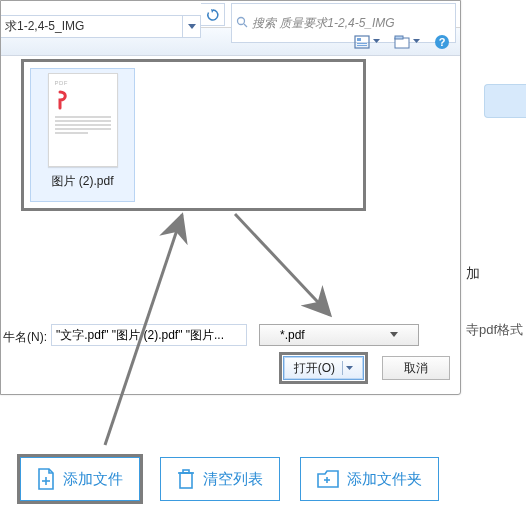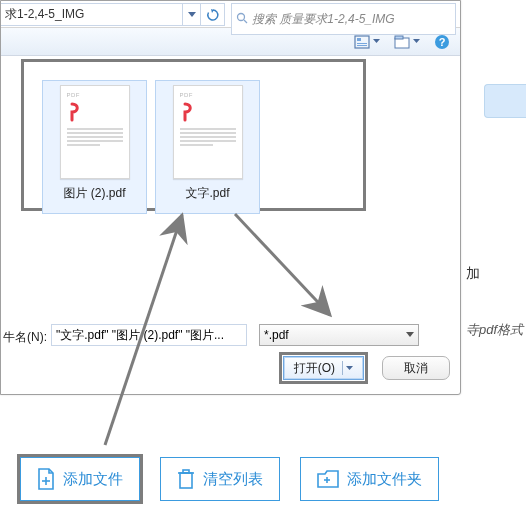--- a/index.html
+++ b/index.html
@@ -6,59 +6,59 @@
   body { width: 526px; height: 515px; background: #fff; overflow: hidden; position: relative; }
 
   .dialog {
     position: absolute; left: 0; top: 0; width: 461px; height: 395px;
     border: 1px solid #a0a0a0; background: #fff; border-bottom-right-radius: 3px;
     box-shadow: 0 0 2px rgba(0,0,0,.15);
   }
 
   
   .topbar { height: 27px; display: flex; align-items: stretch; border-bottom: 1px solid #d6d6d6; background: #fff; }
-  .addr { flex: 0 0 200px; display: flex; align-items: center; border: 1px solid #c9d6e8; border-left: none; height: 23px; margin-top:2px; background:#fff; font-size:12px; color:#333; padding-left:4px; overflow:hidden; white-space:nowrap; }
+  .addr { flex: 0 0 200px; display: flex; align-items: center; border: 1px solid #c9d6e8; border-left: none; height: 23px; margin-top:14px; background:#fff; font-size:12px; color:#333; padding-left:4px; overflow:hidden; white-space:nowrap; }
   .addr-arrow { width: 18px; height: 23px; border-left:1px solid #c9d6e8; display:flex; align-items:center; justify-content:center; margin-left:auto; }
   .refresh { width:24px; height:23px; margin-top:2px; border:1px solid #c9d6e8; border-left:none; display:flex; align-items:center; justify-content:center; }
-  .search { flex:1; height:32px; margin:2px 4px 0 6px; border:1px solid #c9d6e8; background:#fff; display:flex; align-items:center; padding-left:4px; font-size:12px; font-style:italic; color:#888; overflow:hidden; white-space:nowrap;}
+  .search { flex:1; height:40px; margin:2px 4px 0 6px; border:1px solid #c9d6e8; background:#fff; display:flex; align-items:center; padding-left:4px; font-size:12px; font-style:italic; color:#888; overflow:hidden; white-space:nowrap;}
   .search .mag { margin-right:4px; }
 
   
   .toolbar { height:28px; background:linear-gradient(#f7fbff,#e6eef8); border-bottom:1px solid #d0d8e4; display:flex; align-items:center; gap:14px; padding-right:10px; justify-content:flex-end; }
   .tool { display:flex; align-items:center; gap:3px; }
   .tool svg { display:block; }
 
   
-  .filewrap { position:absolute; left:20px; top:58px; width:345px; height:152px; border:3px solid #7d7d7d; background:#fff; padding:18px; display:flex; gap:8px; }
+  .filewrap { position:absolute; left:20px; top:58px; width:345px; height:152px; border:3px solid #7d7d7d; background:#fff; padding:6px; display:flex; gap:8px; }
   .file { width:105px; height:134px; border:1px solid #b9d4f3; background:#eaf3ff; display:flex; flex-direction:column; align-items:center; padding-top:4px; }
   .thumb { width:70px; height:94px; background:#fff; border:1px solid #d7d7d7; box-shadow:0 1px 1px rgba(0,0,0,.1); position:relative; padding:6px 6px 4px 6px; display:flex; flex-direction:column; gap:2px; }
   .pdf-tag { font-size:6px; color:#bbb; letter-spacing:.5px; }
   .pdf-icon { margin:2px 0 4px 0; }
   .line { height:2px; background:#d8d8d8; }
   .line.short { width:60%; }
   .fname { font-size:12px; color:#222; margin-top:6px; white-space:nowrap; }
 
   
   .bottom { position:absolute; left:0; right:0; bottom:48px; height:30px; display:flex; align-items:flex-end; font-size:12px; }
   .lbl { padding-left:2px; padding-right:4px; color:#222; }
   .fname-input { width:196px; height:22px; border:1px solid #c9d6e8; background:#fff; font-size:12px; padding:0 4px; overflow:hidden; white-space:nowrap; display:flex; align-items:center; }
-  .filter { width:160px; height:22px; border:1px solid #a8a8a8; background:linear-gradient(#fdfdfd,#ececec); margin-left:12px; display:flex; align-items:center; padding:0 4px; font-size:12px; justify-content:space-between; }
+  .filter { width:160px; height:22px; border:1px solid #a8a8a8; background:linear-gradient(#fdfdfd,#ececec); margin-left:12px; display:flex; align-items:center; padding:0 20px; font-size:12px; justify-content:space-between; }
   .filter-hl { position:absolute; left:280px; bottom:46px; width:170px; height:30px; border:3px solid #7d7d7d; z-index:-1; }
 
   
   .btnrow { position:absolute; right:10px; bottom:10px; display:flex; align-items:center; gap:14px; }
   .openwrap { border:3px solid #7d7d7d; padding:1px; }
   .btn { height:24px; min-width:78px; border:1px solid #9fb7d4; background:linear-gradient(#fdfeff,#e4eefb); font-size:12px; color:#222; display:flex; align-items:center; justify-content:center; gap:3px; padding:0 10px; }
   .btn.open { border-color:#6fa7e0; box-shadow:0 0 0 1px #bcd7f4 inset; }
-  .btn.cancel { background:linear-gradient(#fdfdfd,#ececec); border-color:#b4b4b4; min-width:68px;border-radius:7px; }
+  .btn.cancel { background:linear-gradient(#fdfdfd,#ececec); border-color:#b4b4b4; min-width:68px; }
 
   
   .rtab { position:absolute; right:0; top:84px; width:42px; height:34px; background:#d7e9fb; border:1px solid #bcd7ef; border-right:none; border-top-left-radius:4px; border-bottom-left-radius:4px; }
   .rtext1 { position:absolute; left:466px; top:265px; font-size:14px; color:#333; }
-  .rtext2 { position:absolute; left:466px; top:321px; font-size:13px; color:#555; white-space:nowrap;font-style:italic; }
+  .rtext2 { position:absolute; left:466px; top:321px; font-size:13px; color:#555; white-space:nowrap; }
 
   
   .actions { position:absolute; left:20px; bottom:14px; display:flex; gap:20px; }
   .abtn { height:44px; border:1px solid #3b9bdf; display:flex; align-items:center; gap:8px; padding:0 16px; font-size:15px; color:#2a8cd6; background:#fff; }
   .abtn.hl { outline:3px solid #7d7d7d; }
   .aicon { display:flex; }
 
   
   .arrow { position:absolute; pointer-events:none; }
   svg { overflow: visible; }
@@ -134,34 +134,20 @@
         <svg class="pdf-icon" width="20" height="20">
             <path d="M5 2 C12 2 12 10 5 10 L5 18" fill="none" stroke="#e63946" stroke-width="3" stroke-linecap="round"></path>
           </svg>
         <div class="line"></div>
           <div class="line"></div>
           <div class="line"></div>
           <div class="line"></div>
           <div class="line short"></div>
       </div>
       <div class="fname">图片 (2).pdf</div>
-    </div>
-    <div class="file">
-      <div class="thumb">
-        <div class="pdf-tag">PDF</div>
-        <svg class="pdf-icon" width="20" height="20">
-            <path d="M5 2 C12 2 12 10 5 10 L5 18" fill="none" stroke="#e63946" stroke-width="3" stroke-linecap="round"></path>
-          </svg>
-        <div class="line"></div>
-          <div class="line"></div>
-          <div class="line"></div>
-          <div class="line"></div>
-          <div class="line short"></div>
-      </div>
-      <div class="fname">文字.pdf</div>
     </div>
   </div>
 
   <div class="filter-hl"></div>
   <div class="bottom">
     <span class="lbl">牛名(N):</span>
     <div class="fname-input">
       <span>"文字.pdf" "图片 (2).pdf" "图片...</span>
     </div>
     <div class="filter">

